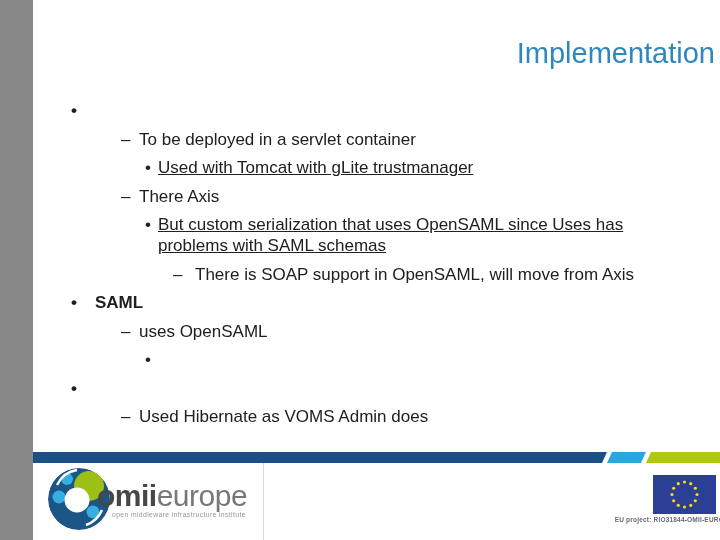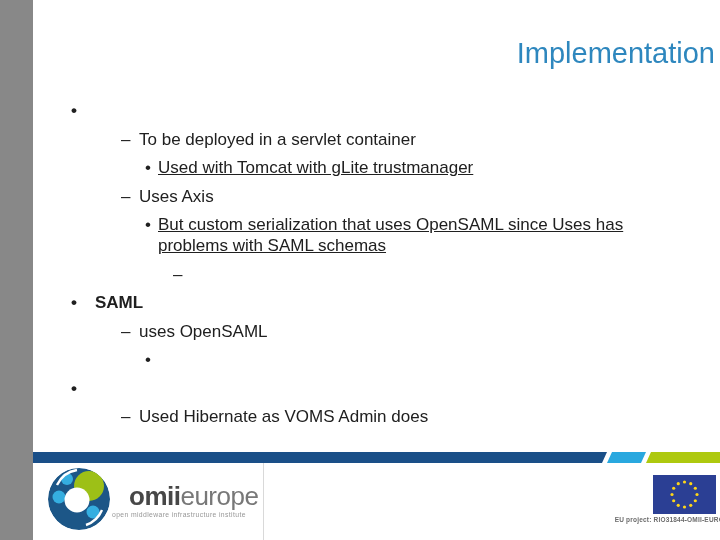--- a/index.html
+++ b/index.html
@@ -26,21 +26,21 @@
   li.l4{padding-left:140px;} li.l4 .marker{width:22px;}
   li.bold{font-weight:bold;color:#1F2C6E;}
   li.l3 .txt{max-width:490px;text-decoration:underline;}
   
   .footer-bar{position:absolute;left:0;top:452px;width:720px;height:11px;}
   .logo-box{
     position:absolute;left:0;top:463px;width:230px;height:77px;
     background:#ffffff;border-right:1px solid #D9D9D9;
   }
   .logo-mark{position:absolute;left:14px;top:4px;width:64px;height:64px;}
-  .brand{position:absolute;left:96px;top:20px;font-size:26px;line-height:26px;letter-spacing:-0.5px;white-space:nowrap;}
+  .brand{position:absolute;left:64px;top:20px;font-size:30px;line-height:26px;letter-spacing:-0.5px;white-space:nowrap;}
   .brand .b1{font-weight:bold;color:#474747;}
   .brand .b2{font-weight:normal;color:#787878;}
   .tagline{position:absolute;left:79px;top:48px;font-size:6.8px;letter-spacing:0.38px;color:#979797;white-space:nowrap;}
   .eu-flag{position:absolute;left:620px;top:475px;width:63px;height:39px;}
   .eu-project{
     position:absolute;right:20px;top:516px;font-size:6.5px;font-weight:bold;
     color:#6b6b6b;letter-spacing:0.2px;white-space:nowrap;
   }
 </style>
 </head>
@@ -58,28 +58,29 @@
         <li class="l2">
           <span class="marker">–</span>
           <span class="txt">To be deployed in a servlet container</span>
         </li>
         <li class="l3">
           <span class="marker">•</span>
           <span class="txt">Used with Tomcat with gLite trustmanager</span>
         </li>
         <li class="l2">
           <span class="marker">–</span>
-          <span class="txt">Uses Axis</span>
+          <span class="txt">There Axis</span>
         </li>
         <li class="l3">
           <span class="marker">•</span>
           <span class="txt">But custom serialization that uses OpenSAML since Uses has problems with SAML schemas</span>
         </li>
         <li class="l4">
           <span class="marker">–</span>
+          <span class="txt">There is SOAP support in OpenSAML, will move from Axis</span>
         </li>
         <li class="l1 bold">
           <span class="marker">•</span>
           <span class="txt">SAML</span>
         </li>
         <li class="l2">
           <span class="marker">–</span>
           <span class="txt">uses OpenSAML</span>
         </li>
         <li class="l3">

